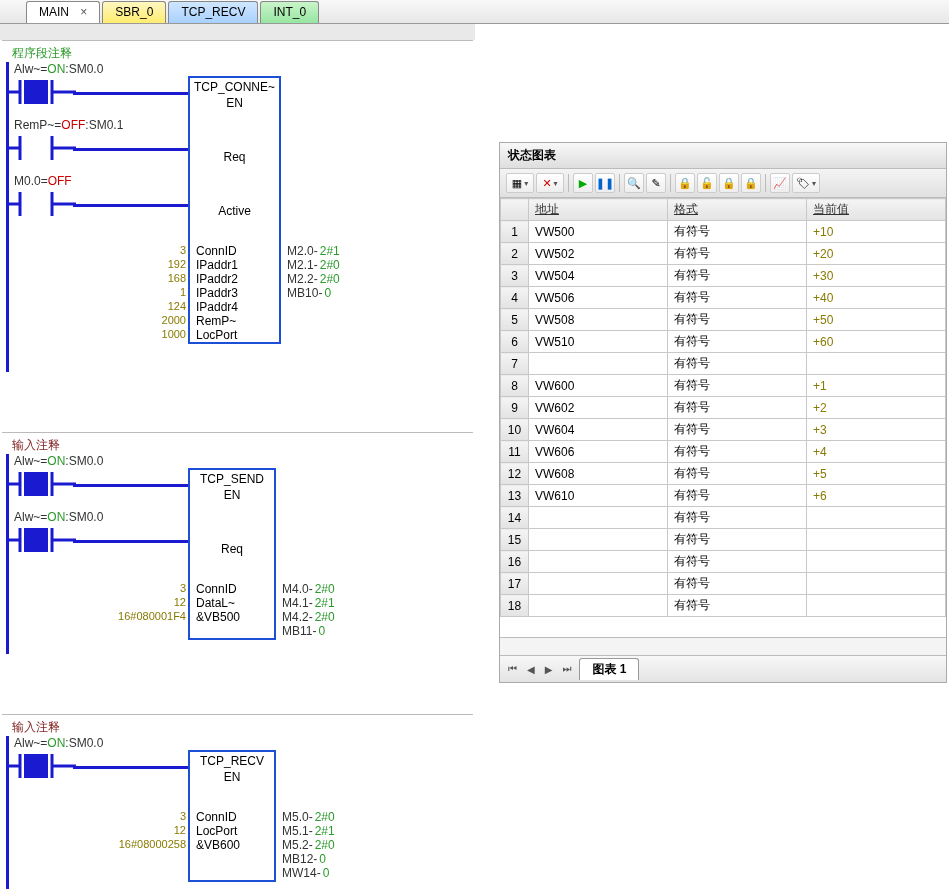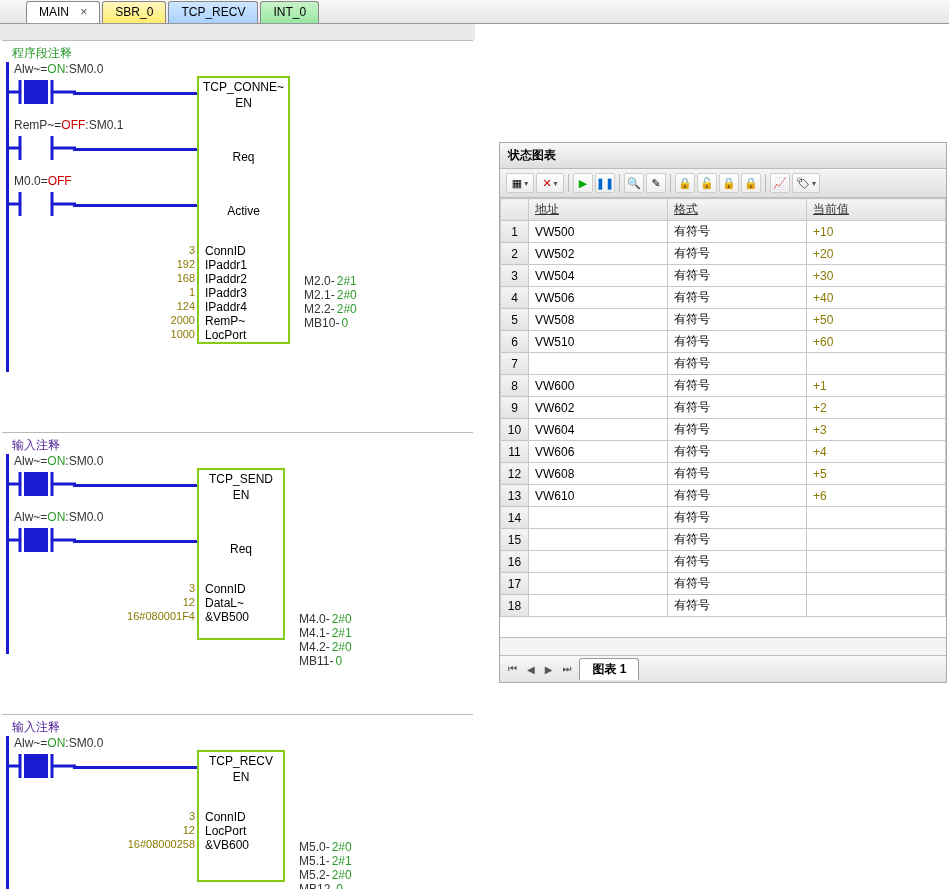--- a/index.html
+++ b/index.html
@@ -11,39 +11,39 @@
 .tab.active { background: #fff; font-weight: normal; }
 .tab.yellow { background: linear-gradient(#fff7c0,#ffec6f); }
 .tab.blue   { background: linear-gradient(#cfe6ff,#a8d1ff); }
 .tab.green  { background: linear-gradient(#caf4c9,#97e6a2); }
 .tab .close { margin-left: 8px; color: #555; }
 
 
 .ladder-area { position: absolute; left: 0; top: 24px; width: 475px; bottom: 0; background: #fff; border-top: 16px solid #e9e9e9; }
 .rung-sep { border-top: 1px solid #bbb; margin: 0 2px; }
 .comment { color: #2a9a2a; margin: 4px 0 0 12px; }
-.comment.gray { color: #4c1d95; }
+.comment.gray { color: #7f1d1d; }
 .rung { position: relative; height: auto; padding-bottom: 14px; }
 .rail { position: absolute; left: 6px; top: 0; bottom: 0; width: 3px; background: #1a1ad0; }
 
 .contact-row { position: relative; height: 56px; }
 .contact-row .lbl { position: absolute; left: 14px; top: 0; font-size: 11px; color: #333; white-space: nowrap; }
 .contact-row .on  { color: #2a9a2a; }
 .contact-row .off { color: #c00; }
 .contact-row svg { position: absolute; left: 6px; top: 14px; }
 .contact-row .ext-line { position: absolute; left: 6px; top: 30px; height: 3px; background: #1a1ad0; width: 180px; }
 
-.fb-box { position: absolute; left: 197px; border: 2px solid #84cc16; background: #fff; min-width: 88px; }
+.fb-box { position: absolute; left: 188px; border: 2px solid #1d4ed8; background: #fff; min-width: 88px; }
 .fb-box .title { text-align: center; padding: 2px 4px; }
 .fb-box .port { height: 14px; padding: 0 6px; }
 .fb-box .port.in  { text-align: center; }
 .fb-box .port.out { text-align: right; }
 .fb-box .port.pair { display: flex; justify-content: space-between; padding: 0 6px; }
 .param-left  { position: absolute; right: 100%; padding-right: 4px; white-space: nowrap; color: #8a7a00; font-size: 11px; }
-.param-right { position: absolute; left: 100%; padding-left: 16px; white-space: nowrap; font-size: 11px; margin-top: 30px; }
+.param-right { position: absolute; left: 100%; padding-left: 8px; white-space: nowrap; font-size: 11px; }
 .param-right .addr { color: #333; }
 .param-right .val  { color: #2a9a2a; margin-left: 2px; }
 .param-right .dash { color: #333; }
 
 
 .panel { position: absolute; left: 475px; top: 142px; right: 2px; bottom: 206px; border: 1px solid #aaa; background: #fff; display: flex; flex-direction: column; margin-left: 24px; }
 .panel .title { background: linear-gradient(#f8f8f8,#dedede); padding: 4px 8px; font-weight: bold; border-bottom: 1px solid #bbb; }
 .toolbar { display: flex; align-items: center; gap: 2px; padding: 4px 6px; background: linear-gradient(#f4f4f4,#e0e0e0); border-bottom: 1px solid #bbb; }
 .tbtn { width: 20px; height: 20px; border: 1px solid #ccc; border-radius: 2px; background: linear-gradient(#fff,#eee); display: flex; align-items: center; justify-content: center; font-size: 11px; }
 .tbtn.drop { width: 28px; position: relative; }

